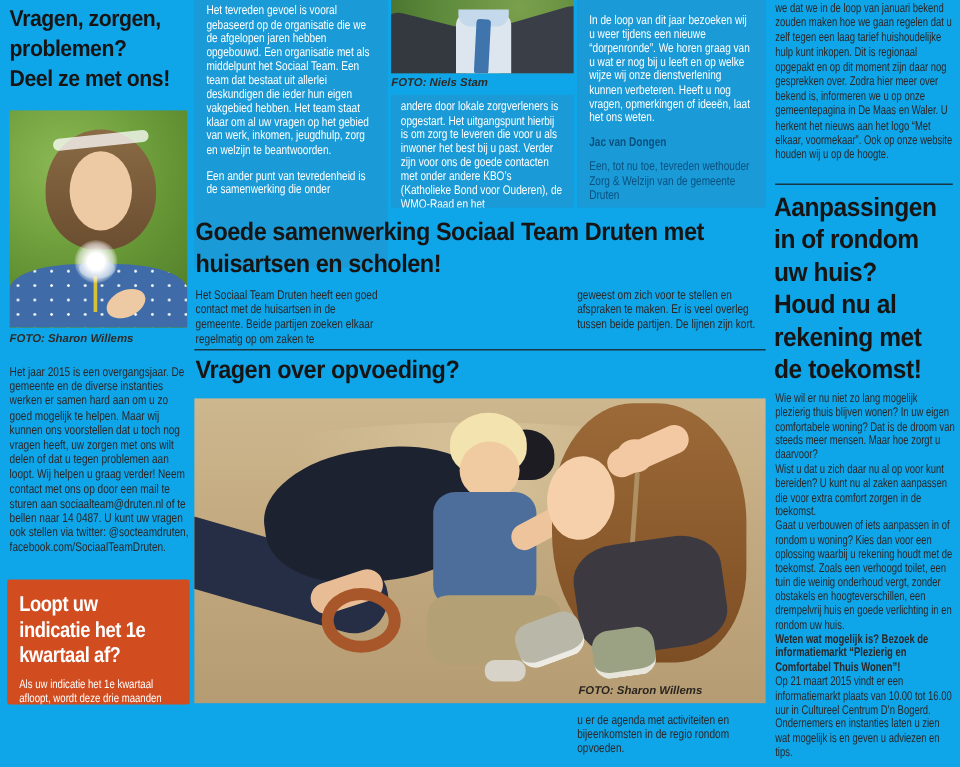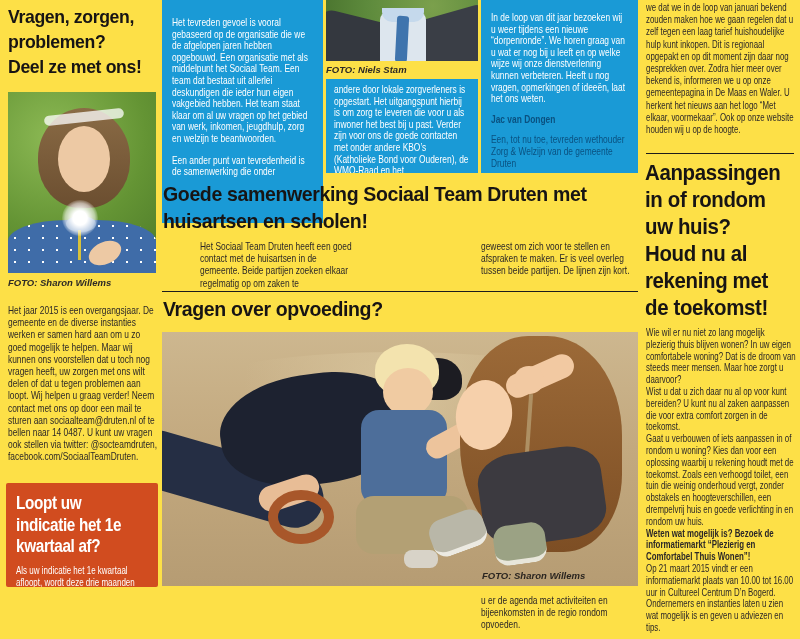--- a/index.html
+++ b/index.html
@@ -1,19 +1,19 @@
 <!DOCTYPE html>
 <html><head>
 <meta charset="utf-8">
 <style>
   * { margin:0; padding:0; box-sizing:border-box; }
   html,body { background:#fff; }
   .page {
     position:relative; width:800px; height:639px; overflow:hidden;
-    background:#fde047; font-family:"Liberation Sans", sans-serif; color:#262222;
+    background:#0ea5e9; font-family:"Liberation Sans", sans-serif; color:#262222;
   }
   .abs { position:absolute; }
   .hl { font-weight:700; color:#171414; white-space:pre-line; letter-spacing:-0.4px; }
   .cond93 { transform:scaleX(0.93); transform-origin:0 0; width:107.5%; }
   .cond80 { transform:scaleX(0.80); transform-origin:0 0; width:125%; }
   .cond85 { transform:scaleX(0.85); transform-origin:0 0; width:117.6%; }
   .cond75 { transform:scaleX(0.75); transform-origin:0 0; width:133.3%; }
   .body-text { font-size:10.5px; line-height:12.2px; color:#2b2727; }
   .caption { font-size:9.5px; font-style:italic; font-weight:700; color:#2e2a26; }
   .bluebox { background:#1a9ad6; color:#ffffff; overflow:hidden; }
@@ -52,21 +52,21 @@
     <div class="body-text cond80">Het jaar 2015 is een overgangsjaar. De gemeente en de diverse instanties werken er samen hard aan om u zo goed mogelijk te helpen. Maar wij kunnen ons voorstellen dat u toch nog vragen heeft, uw zorgen met ons wilt delen of dat u tegen problemen aan loopt. Wij helpen u graag verder! Neem contact met ons op door een mail te sturen aan sociaalteam@druten.nl of te bellen naar 14 0487. U kunt uw vragen ook stellen via twitter: @socteamdruten, facebook.com/SociaalTeamDruten.</div>
   </div>
 
   <div class="abs redbox" style="left:6px; top:483px; width:152px; height:104px; padding:10px;">
     <div class="hl cond85" style="color:#ffffff; font-size:18px; line-height:21.5px;">Loopt uw
 indicatie het 1e
 kwartaal af?</div>
     <div class="cond80" style="margin-top:7px; font-size:10px; line-height:12.6px;">Als uw indicatie het 1e kwartaal afloopt, wordt deze drie maanden verlengd. Heeft u hierover nog geen bericht ontvangen, neem dan contact op met ons.</div>
   </div>
 
-  <div class="abs bluebox" style="left:162px; top:0; width:161px; height:223px; padding:17px 10px;">
+  <div class="abs bluebox" style="left:162px; top:0; width:161px; height:223px; padding:4px 10px;">
     <div class="bt cond80 flow">
       <p>Het tevreden gevoel is vooral gebaseerd op de organisatie die we de afgelopen jaren hebben opgebouwd. Een organisatie met als middelpunt het Sociaal Team. Een team dat bestaat uit allerlei deskundigen die ieder hun eigen vakgebied hebben. Het team staat klaar om al uw vragen op het gebied van werk, inkomen, jeugdhulp, zorg en welzijn te beantwoorden.</p>
       <p>Een ander punt van tevredenheid is de samenwerking die onder</p>
     </div>
   </div>
 
   <div class="photo" style="left:326px; top:0; width:152px; height:61px;
        background:radial-gradient(circle at 70% 10%, #7ba04c 0%, #5d8a3c 55%, #47702c 100%);">
     <div style="left:-14px; top:16px; width:78px; height:70px; background:#34383f; transform:rotate(14deg); border-radius:14px;"></div>
     <div style="left:88px; top:12px; width:84px; height:72px; background:#3a3e46; transform:rotate(-16deg); border-radius:14px;"></div>
@@ -84,21 +84,21 @@
     </div>
   </div>
 
   <div class="abs bluebox" style="left:326px; top:79px; width:152px; height:94px; padding:5px 8px;">
     <div class="bt cond80">andere door lokale zorgverleners is opgestart. Het uitgangspunt hierbij is om zorg te leveren die voor u als inwoner het best bij u past. Verder zijn voor ons de goede contacten met onder andere KBO’s (Katholieke Bond voor Ouderen), de WMO-Raad en het</div>
   </div>
 
   <div class="abs hl cond93" style="left:163px; top:180px; width:475px; font-size:21px; line-height:27px;">Goede samenwerking Sociaal Team Druten met
 huisartsen en scholen!</div>
 
-  <div class="abs" style="left:163px; top:240px; width:152px; height:52px; overflow:hidden;margin-left:37px;">
+  <div class="abs" style="left:163px; top:240px; width:152px; height:52px; overflow:hidden;">
     <div class="body-text cond80">Het Sociaal Team Druten heeft een goed contact met de huisartsen in de gemeente. Beide partijen zoeken elkaar regelmatig op om zaken te</div>
   </div>
   <div class="abs" style="left:481px; top:240px; width:155px; height:52px; overflow:hidden;">
     <div class="body-text cond80">geweest om zich voor te stellen en afspraken te maken. Er is veel overleg tussen beide partijen. De lijnen zijn kort.</div>
   </div>
 
   <div class="abs rule" style="left:162px; top:291px; width:476px;"></div>
 
   <div class="abs hl cond93" style="left:163px; top:295px; width:475px; font-size:21px; line-height:27px;">Vragen over opvoeding?</div>
 

